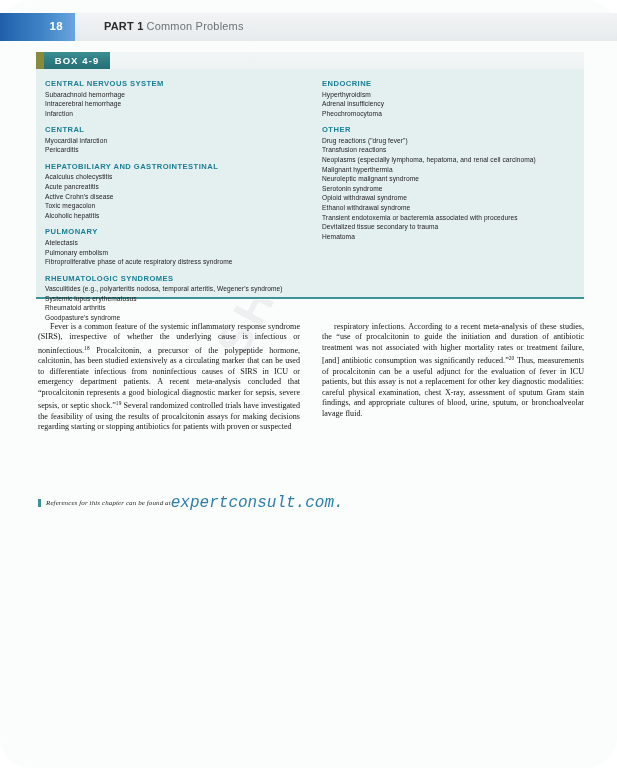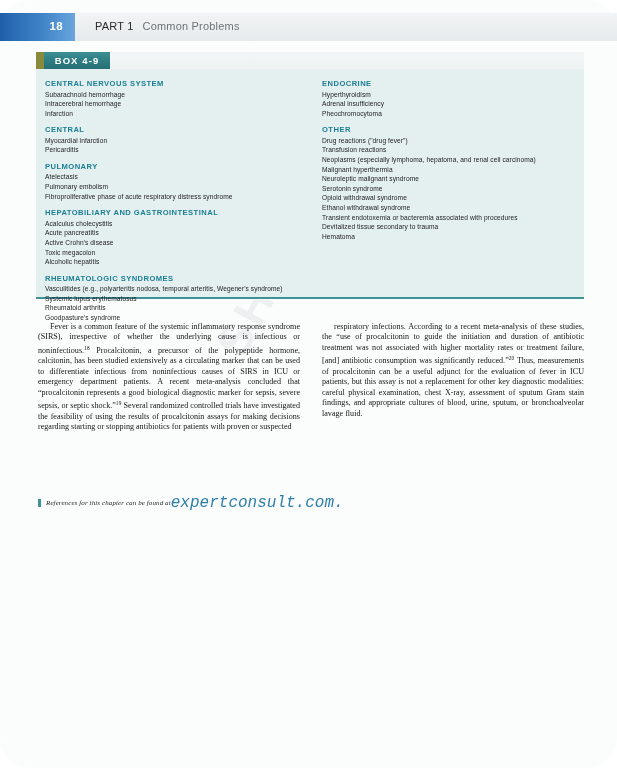--- a/index.html
+++ b/index.html
@@ -58,27 +58,28 @@
   .runhead-text {
     position: absolute;
     left: 95px;
     top: 7px;
     font-family: "Liberation Sans", sans-serif;
     font-size: 11px;
     white-space: nowrap;
   }
   .runhead-part {
     color: #2b2b2b;
-    font-weight: normal;
+    font-weight: bold;
     letter-spacing: 0.2px;
+    margin-left: 9px;
   }
   .runhead-title {
     color: #6d7377;
     letter-spacing: 0.2px;
-    margin-left: 9px;
+    margin-left: 3px;
   }
 
   
   .box {
     position: absolute;
     left: 36px;
     top: 52px;
     width: 548px;
   }
   .box-headrow {
@@ -277,33 +278,33 @@
             <div class="sect-item">Infarction</div>
           </div>
 
           <div class="sect">
             <div class="sect-head">CENTRAL</div>
             <div class="sect-item">Myocardial infarction</div>
             <div class="sect-item">Pericarditis</div>
           </div>
 
           <div class="sect">
-            <div class="sect-head">PULMONARY</div>
-            <div class="sect-item">Atelectasis</div>
-            <div class="sect-item">Pulmonary embolism</div>
-            <div class="sect-item">Fibroproliferative phase of acute respiratory distress syndrome</div>
-          </div>
-
-          <div class="sect">
             <div class="sect-head">HEPATOBILIARY AND GASTROINTESTINAL</div>
             <div class="sect-item">Acalculus cholecystitis</div>
             <div class="sect-item">Acute pancreatitis</div>
             <div class="sect-item">Active Crohn's disease</div>
             <div class="sect-item">Toxic megacolon</div>
             <div class="sect-item">Alcoholic hepatitis</div>
+          </div>
+
+          <div class="sect">
+            <div class="sect-head">PULMONARY</div>
+            <div class="sect-item">Atelectasis</div>
+            <div class="sect-item">Pulmonary embolism</div>
+            <div class="sect-item">Fibroproliferative phase of acute respiratory distress syndrome</div>
           </div>
 
           <div class="sect">
             <div class="sect-head">RHEUMATOLOGIC SYNDROMES</div>
             <div class="sect-item">Vasculitides (e.g., polyarteritis nodosa, temporal arteritis, Wegener's syndrome)</div>
             <div class="sect-item">Systemic lupus erythematosus</div>
             <div class="sect-item">Rheumatoid arthritis</div>
             <div class="sect-item">Goodpasture's syndrome</div>
           </div>
 

